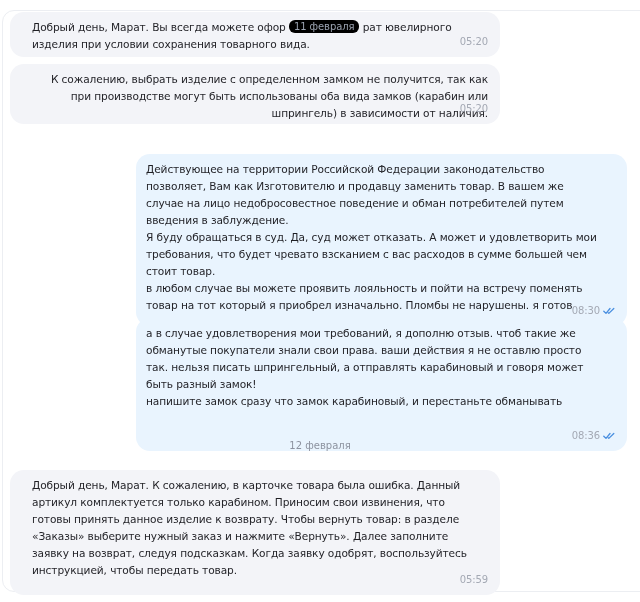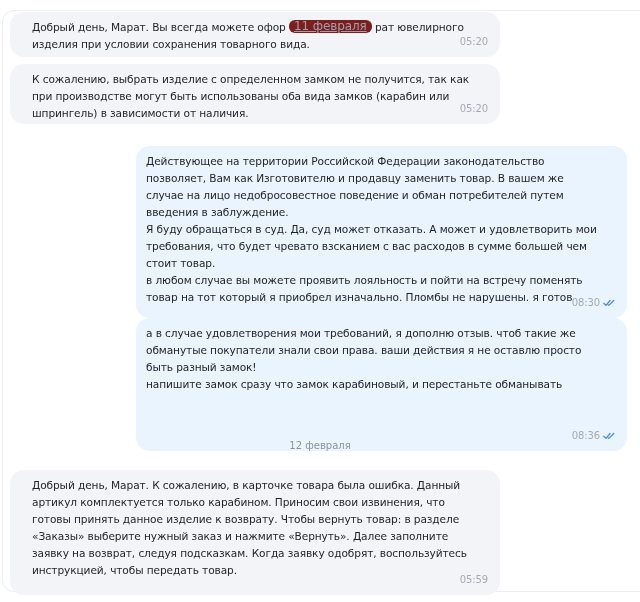--- a/index.html
+++ b/index.html
@@ -51,28 +51,27 @@
       align-items: center;
       gap: 3px;
     }
     .check {
       width: 12px;
       height: 8px;
       display: inline-block;
     }
     .inline-date {
       display: inline-block;
-      background: #7f1d1d;
+      background: #000000;
       color: #9aa2b0;
-      font-size: 12px;
+      font-size: 10px;
       padding: 0 5px;
       border-radius: 6px;
       line-height: 13px;
       vertical-align: 1px;
-      text-decoration: underline;
     }
     .date-sep {
       position: absolute;
       left: 0;
       width: 640px;
       top: 440px;
       text-align: center;
       font-size: 10px;
       color: #8d93a0;
     }
@@ -94,30 +93,30 @@
       <span>Добрый день, Марат. Вы всегда можете офор</span>
       <span class="inline-date">11 февраля</span>
       <span>рат ювелирного</span>
     </span>
     <span class="line">изделия при условии сохранения товарного вида.</span>
     <span class="meta">
       <span>05:20</span>
     </span>
   </div>
 
-  <div class="bubble in" style="top:64px; width:490px; height:60px;">
+  <div class="bubble in" style="top:64px; width:490px; height:60px;text-align:right;">
     <span class="line">К сожалению, выбрать изделие с определенном замком не получится, так как</span>
     <span class="line">при производстве могут быть использованы оба вида замков (карабин или</span>
     <span class="line">шпрингель) в зависимости от наличия.</span>
     <span class="meta">
       <span>05:20</span>
     </span>
   </div>
 
-  <div class="bubble out" style="left:136px; top:146px; width:491px; height:172px; padding-left:10px;">
+  <div class="bubble out" style="left:136px; top:154px; width:491px; height:172px; padding-left:10px;">
     <span class="line">Действующее на территории Российской Федерации законодательство</span>
     <span class="line">позволяет, Вам как Изготовителю и продавцу заменить товар. В вашем же</span>
     <span class="line">случае на лицо недобросовестное поведение и обман потребителей путем</span>
     <span class="line">введения в заблуждение.</span>
     <span class="line">Я буду обращаться в суд. Да, суд может отказать. А может и удовлетворить мои</span>
     <span class="line">требования, что будет чревато взсканием с вас расходов в сумме большей чем</span>
     <span class="line">стоит товар.</span>
     <span class="line">в любом случае вы можете проявить лояльность и пойти на встречу поменять</span>
     <span class="line">товар на тот который я приобрел изначально. Пломбы не нарушены. я готов</span>
     <span class="meta">
@@ -125,20 +124,21 @@
       <svg class="check" viewBox="0 0 12 8">
         <path d="M0.8 4.2 L3 6.4 L7 1.5" fill="none" stroke="#4a8fe0" stroke-width="1.3" stroke-linecap="round" stroke-linejoin="round"></path>
         <path d="M5 5.6 L5.8 6.4 L10.8 1.5" fill="none" stroke="#4a8fe0" stroke-width="1.3" stroke-linecap="round" stroke-linejoin="round"></path>
       </svg>
     </span>
   </div>
 
   <div class="bubble out" style="left:136px; top:318px; width:491px; height:133px; padding-left:10px;">
     <span class="line">а в случае удовлетворения мои требований, я дополню отзыв. чтоб такие же</span>
     <span class="line">обманутые покупатели знали свои права. ваши действия я не оставлю просто</span>
+    <span class="line">так. нельзя писать шпрингельный, а отправлять карабиновый и говоря может</span>
     <span class="line">быть разный замок!</span>
     <span class="line">напишите замок сразу что замок карабиновый, и перестаньте обманывать</span>
     <span class="meta">
       <span>08:36</span>
       <svg class="check" viewBox="0 0 12 8">
         <path d="M0.8 4.2 L3 6.4 L7 1.5" fill="none" stroke="#4a8fe0" stroke-width="1.3" stroke-linecap="round" stroke-linejoin="round"></path>
         <path d="M5 5.6 L5.8 6.4 L10.8 1.5" fill="none" stroke="#4a8fe0" stroke-width="1.3" stroke-linecap="round" stroke-linejoin="round"></path>
       </svg>
     </span>
   </div>

